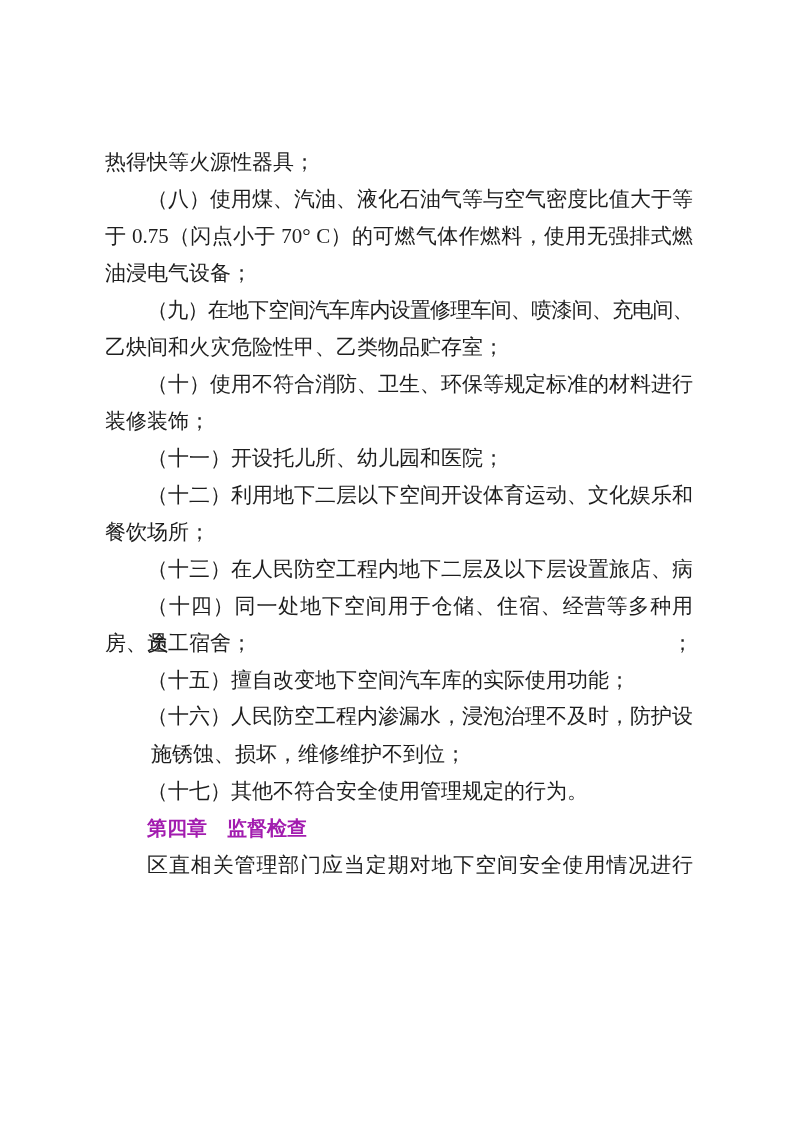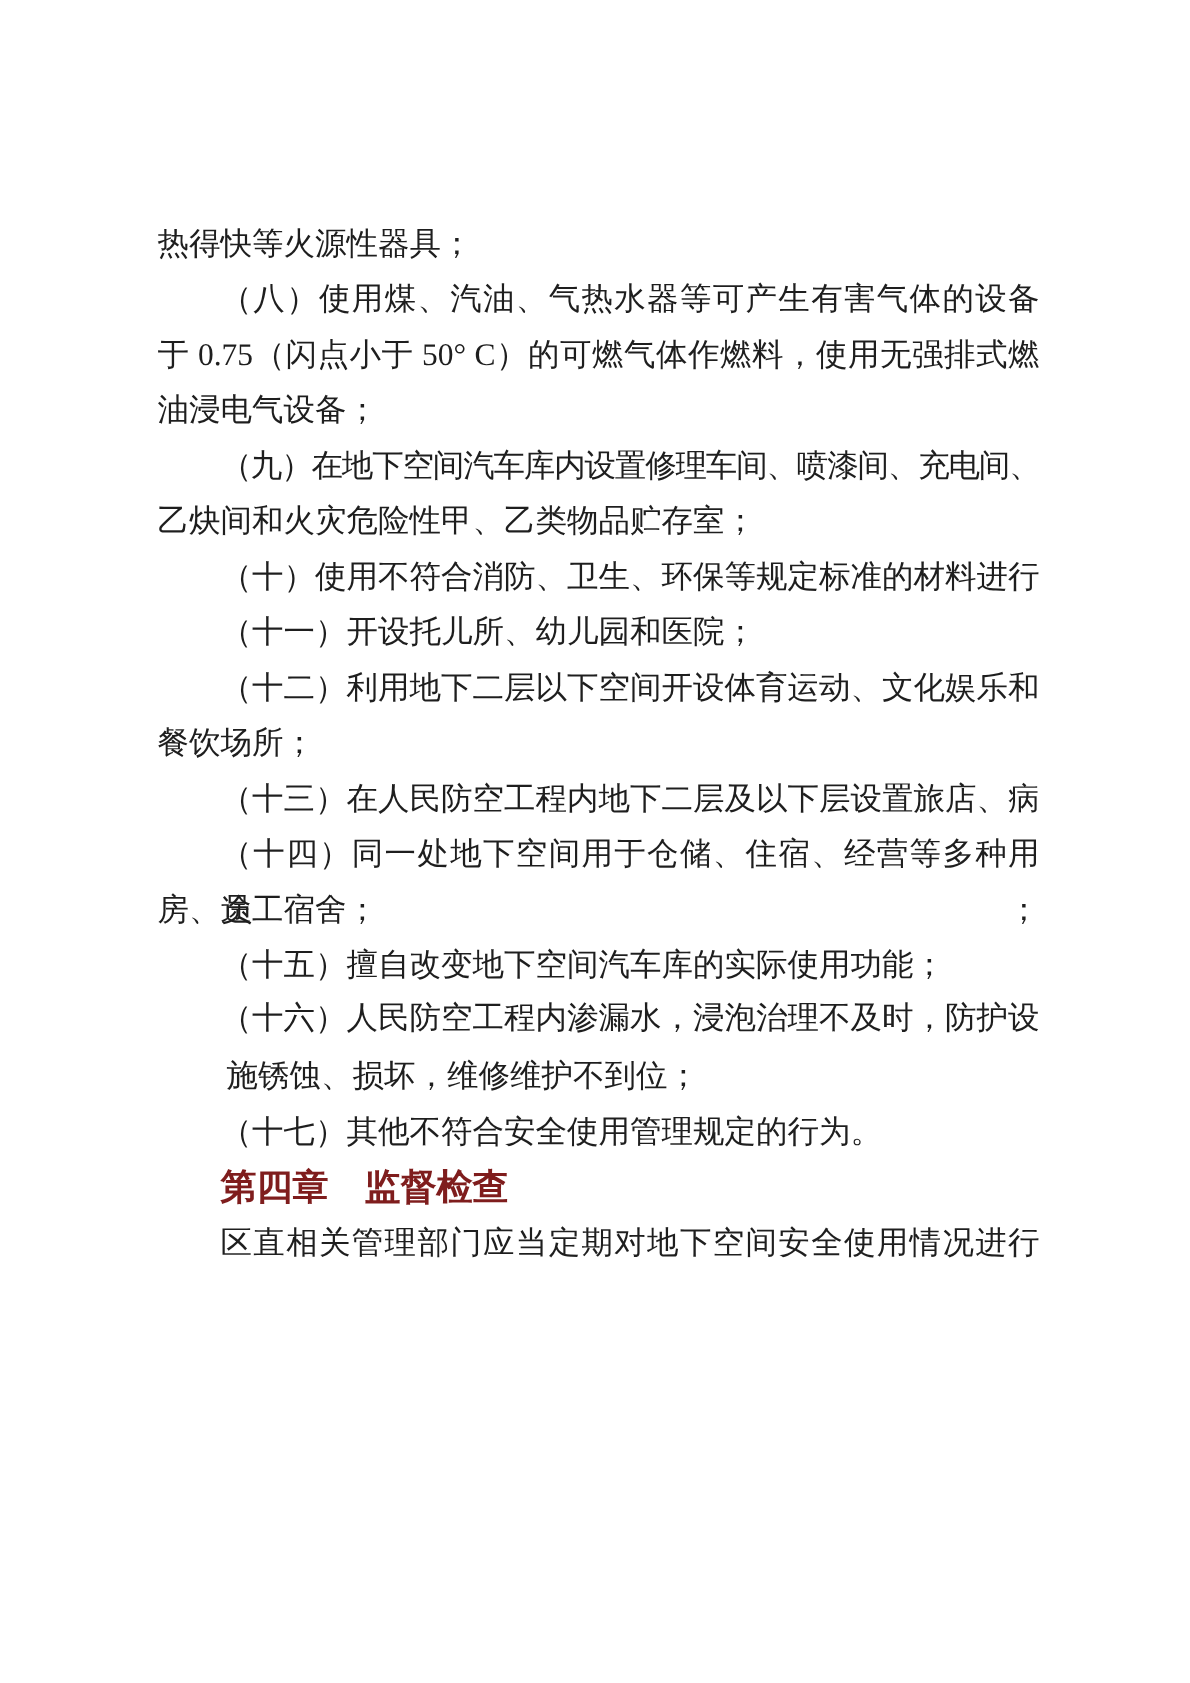--- a/index.html
+++ b/index.html
@@ -33,22 +33,22 @@
     text-align: justify;
     text-align-last: justify;
     text-justify: inter-character;
   }
   .line.tight {
     letter-spacing: -0.8px;
   }
   .line.chapter-heading {
     font-family: Liberation Sans, sans-serif;
     font-weight: 700;
-    font-size: 24px;
-    color: #7f1d1d;
+    font-size: 20px;
+    color: #a21caf;
   }
   .line.article-heading {
     font-family: "Liberation Serif", "DejaVu Serif", serif;
     font-weight: 700;
     font-size: 22px;
     color: #141414;
   }
   .page-footer {
     position: absolute;
     left: 104px;
@@ -68,26 +68,27 @@
     margin: 0 5px;
   }
 </style>
 </head>
 <body>
 
 <div class="page">
 
   <main class="doc-body">
       <div class="line body" style="padding-left: 0px;">热得快等火源性器具；</div>
-      <div class="line body justify" style="padding-left: 42px;">（八）使用煤、汽油、气热水器等可产生有害气体的设备</div>
-      <div class="line body justify" style="padding-left: 0px;">于 0.75（闪点小于 50° C）的可燃气体作燃料，使用无强排式燃</div>
+      <div class="line body justify" style="padding-left: 42px;">（八）使用煤、汽油、液化石油气等与空气密度比值大于等</div>
+      <div class="line body justify" style="padding-left: 0px;">于 0.75（闪点小于 70° C）的可燃气体作燃料，使用无强排式燃</div>
       <div class="line body" style="padding-left: 0px;">油浸电气设备；</div>
       <div class="line body justify tight" style="padding-left: 42px;">（九）在地下空间汽车库内设置修理车间、喷漆间、充电间、</div>
       <div class="line body" style="padding-left: 0px;">乙炔间和火灾危险性甲、乙类物品贮存室；</div>
       <div class="line body justify" style="padding-left: 42px;">（十）使用不符合消防、卫生、环保等规定标准的材料进行</div>
+      <div class="line body" style="padding-left: 0px;">装修装饰；</div>
       <div class="line body" style="padding-left: 42px;">（十一）开设托儿所、幼儿园和医院；</div>
       <div class="line body justify" style="padding-left: 42px;">（十二）利用地下二层以下空间开设体育运动、文化娱乐和</div>
       <div class="line body" style="padding-left: 0px;">餐饮场所；</div>
       <div class="line body justify" style="padding-left: 42px;">（十三）在人民防空工程内地下二层及以下层设置旅店、病</div>
       <div class="line body justify" style="padding-left: 42px;">（十四）同一处地下空间用于仓储、住宿、经营等多种用途；</div>
       <div class="line body" style="padding-left: 0px;">房、员工宿舍；</div>
       <div class="line body" style="padding-left: 42px;">（十五）擅自改变地下空间汽车库的实际使用功能；</div>
       <div class="line body justify" style="padding-left: 42px; font-family: Liberation Mono, monospace;">（十六）人民防空工程内渗漏水，浸泡治理不及时，防护设</div>
       <div class="line body" style="padding-left: 0px; margin-left: 46px;">施锈蚀、损坏，维修维护不到位；</div>
       <div class="line body" style="padding-left: 42px;">（十七）其他不符合安全使用管理规定的行为。</div>

